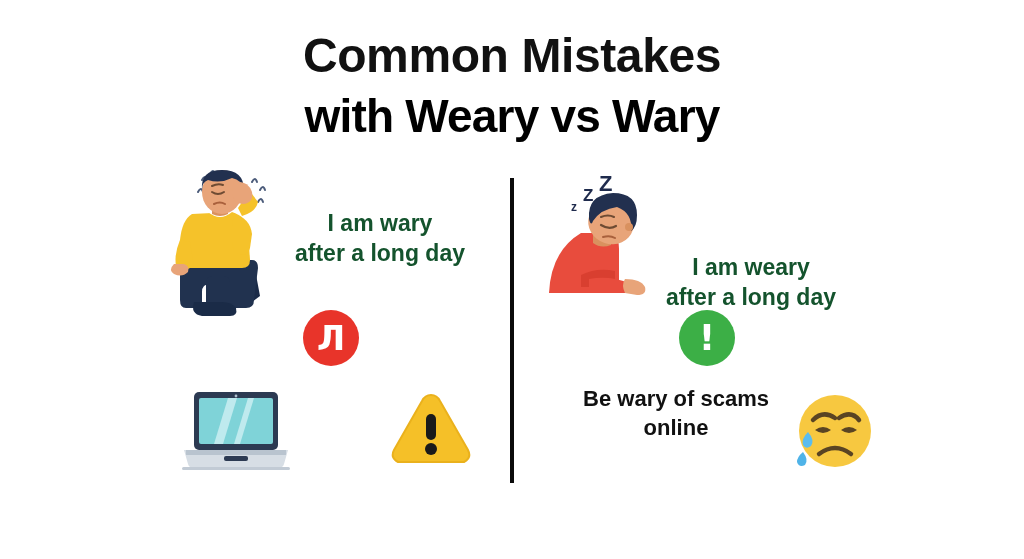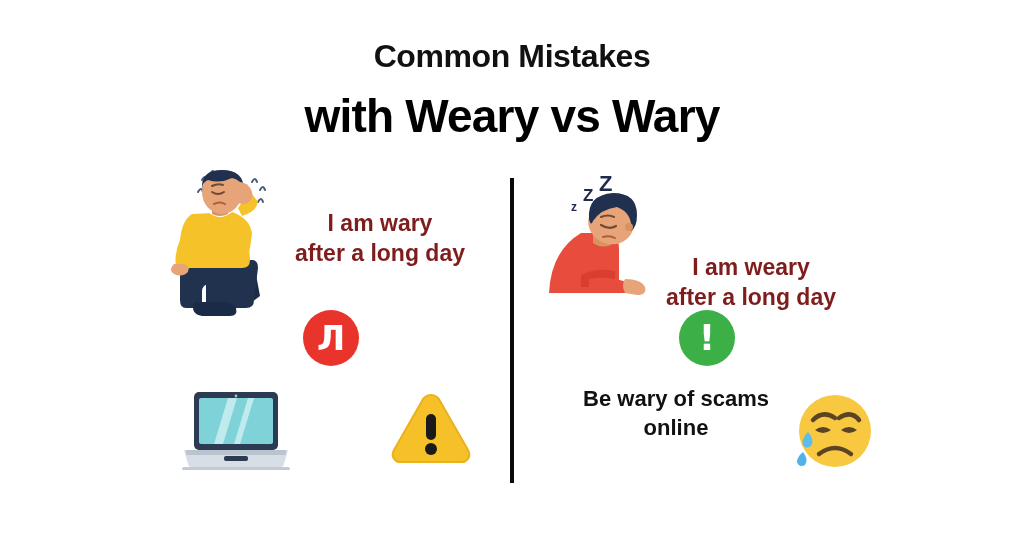--- a/index.html
+++ b/index.html
@@ -25,21 +25,21 @@
 
   
   .title-block {
     position: absolute;
     top: 34px;
     left: 0;
     width: 1024px;
     text-align: center;
   }
   .title-line1 {
-    font-size: 32px;
+    font-size: 48px;
     font-weight: bold;
     letter-spacing: -0.4px;
     line-height: 44px;
     color: #111111;
   }
   .title-line2 {
     font-size: 46px;
     font-weight: bold;
     letter-spacing: -0.8px;
     line-height: 54px;
@@ -58,21 +58,21 @@
   }
 
   
   .abs { position: absolute; }
 
   .phrase {
     font-size: 23px;
     font-weight: bold;
     line-height: 30px;
     text-align: center;
-    color: #7f1d1d;
+    color: #14532d;
     white-space: pre-line;
   }
   .caption {
     font-size: 22px;
     font-weight: bold;
     line-height: 29px;
     text-align: center;
     color: #111111;
     white-space: pre-line;
   }

